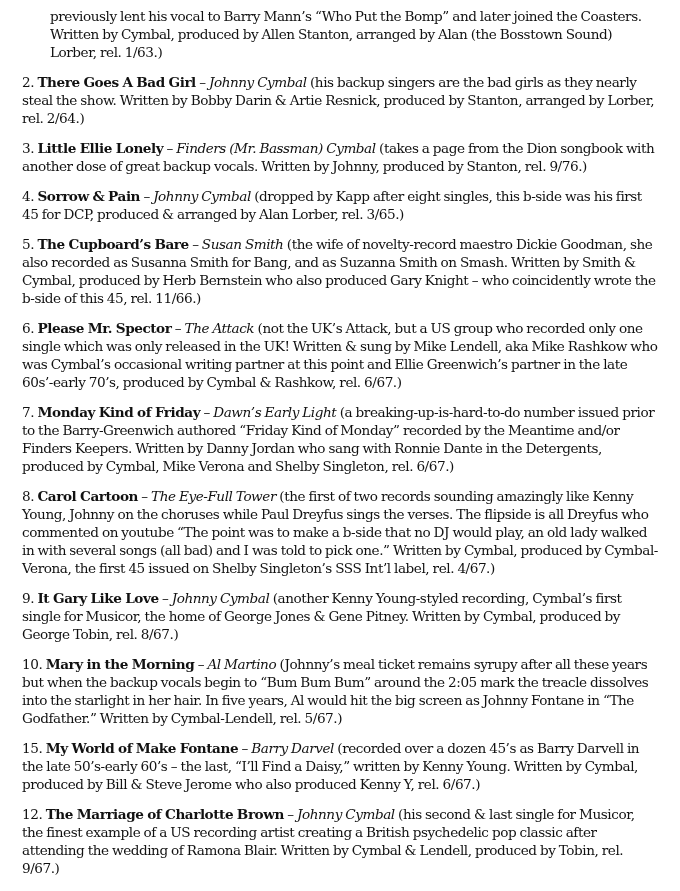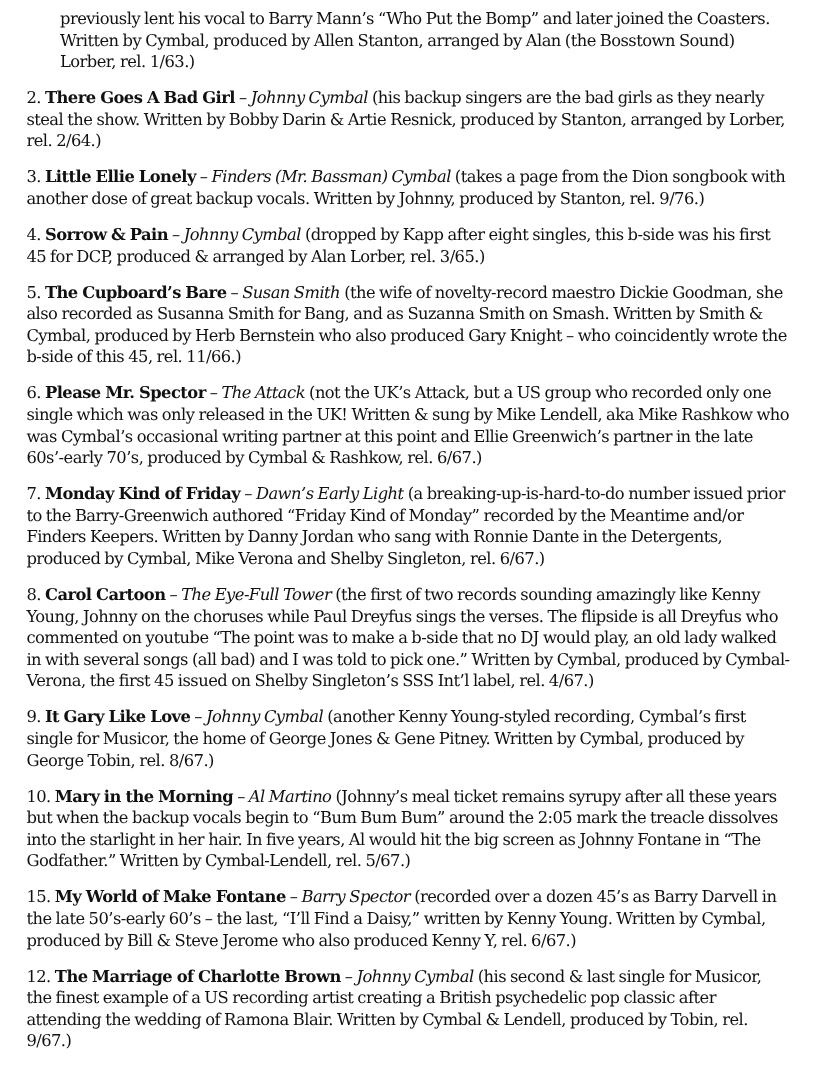--- a/index.html
+++ b/index.html
@@ -53,16 +53,16 @@
   <p class="entry"><span class="num">6.</span> <span class="title">Please Mr. Spector</span><span> – </span><span class="artist">The Attack</span><span> (not the UK’s Attack, but a US group who recorded only one single which was only released in the UK! Written &amp; sung by Mike Lendell, aka Mike Rashkow who was Cymbal’s occasional writing partner at this point and Ellie Greenwich’s partner in the late 60s’-early 70’s, produced by Cymbal &amp; Rashkow, rel. 6/67.)</span></p>
 
   <p class="entry"><span class="num">7.</span> <span class="title">Monday Kind of Friday</span><span> – </span><span class="artist">Dawn’s Early Light</span><span> (a breaking-up-is-hard-to-do number issued prior to the Barry-Greenwich authored “Friday Kind of Monday” recorded by the Meantime and/or Finders Keepers. Written by Danny Jordan who sang with Ronnie Dante in the Detergents, produced by Cymbal, Mike Verona and Shelby Singleton, rel. 6/67.)</span></p>
 
   <p class="entry"><span class="num">8.</span> <span class="title">Carol Cartoon</span><span> – </span><span class="artist">The Eye-Full Tower</span><span> (the first of two records sounding amazingly like Kenny Young, Johnny on the choruses while Paul Dreyfus sings the verses. The flipside is all Dreyfus who commented on youtube “The point was to make a b-side that no DJ would play, an old lady walked in with several songs (all bad) and I was told to pick one.” Written by Cymbal, produced by Cymbal-Verona, the first 45 issued on Shelby Singleton’s SSS Int’l label, rel. 4/67.)</span></p>
 
   <p class="entry"><span class="num">9.</span> <span class="title">It Gary Like Love</span><span> – </span><span class="artist">Johnny Cymbal</span><span> (another Kenny Young-styled recording, Cymbal’s first single for Musicor, the home of George Jones &amp; Gene Pitney. Written by Cymbal, produced by George Tobin, rel. 8/67.)</span></p>
 
   <p class="entry"><span class="num">10.</span> <span class="title">Mary in the Morning</span><span> – </span><span class="artist">Al Martino</span><span> (Johnny’s meal ticket remains syrupy after all these years but when the backup vocals begin to “Bum Bum Bum” around the 2:05 mark the treacle dissolves into the starlight in her hair. In five years, Al would hit the big screen as Johnny Fontane in “The Godfather.” Written by Cymbal-Lendell, rel. 5/67.)</span></p>
 
-  <p class="entry"><span class="num">15.</span> <span class="title">My World of Make Fontane</span><span> – </span><span class="artist">Barry Spector</span><span> (recorded over a dozen 45’s as Barry Darvell in the late 50’s-early 60’s – the last, “I’ll Find a Daisy,” written by Kenny Young. Written by Cymbal, produced by Bill &amp; Steve Jerome who also produced Kenny Y, rel. 6/67.)</span></p>
+  <p class="entry"><span class="num">15.</span> <span class="title">My World of Make Fontane</span><span> – </span><span class="artist">Barry Darvel</span><span> (recorded over a dozen 45’s as Barry Darvell in the late 50’s-early 60’s – the last, “I’ll Find a Daisy,” written by Kenny Young. Written by Cymbal, produced by Bill &amp; Steve Jerome who also produced Kenny Y, rel. 6/67.)</span></p>
 
   <p class="entry"><span class="num">12.</span> <span class="title">The Marriage of Charlotte Brown</span><span> – </span><span class="artist">Johnny Cymbal</span><span> (his second &amp; last single for Musicor, the finest example of a US recording artist creating a British psychedelic pop classic after attending the wedding of Ramona Blair.  Written by Cymbal &amp; Lendell, produced by Tobin, rel. 9/67.)</span></p>
 </div>
 
 </body></html>

